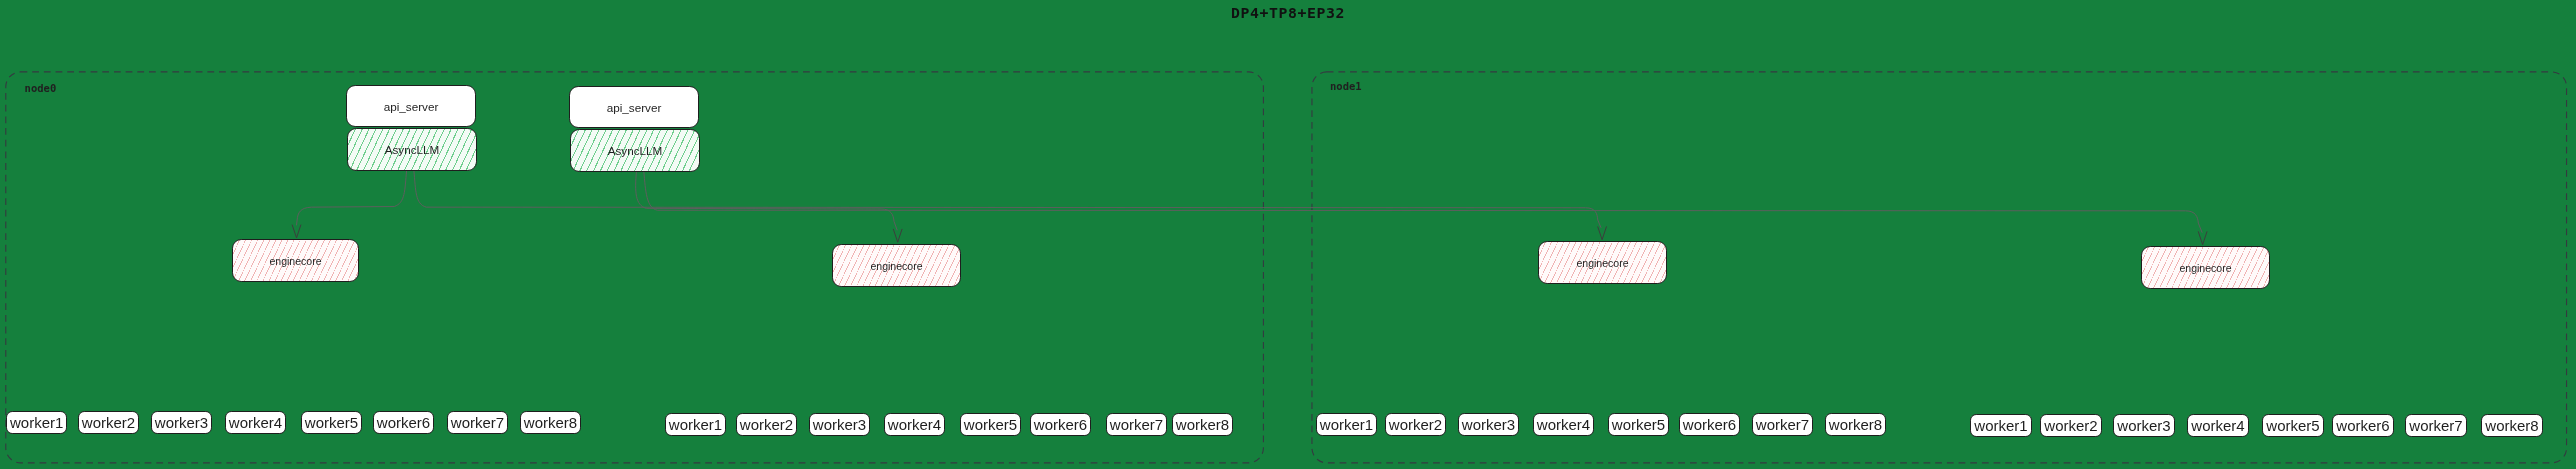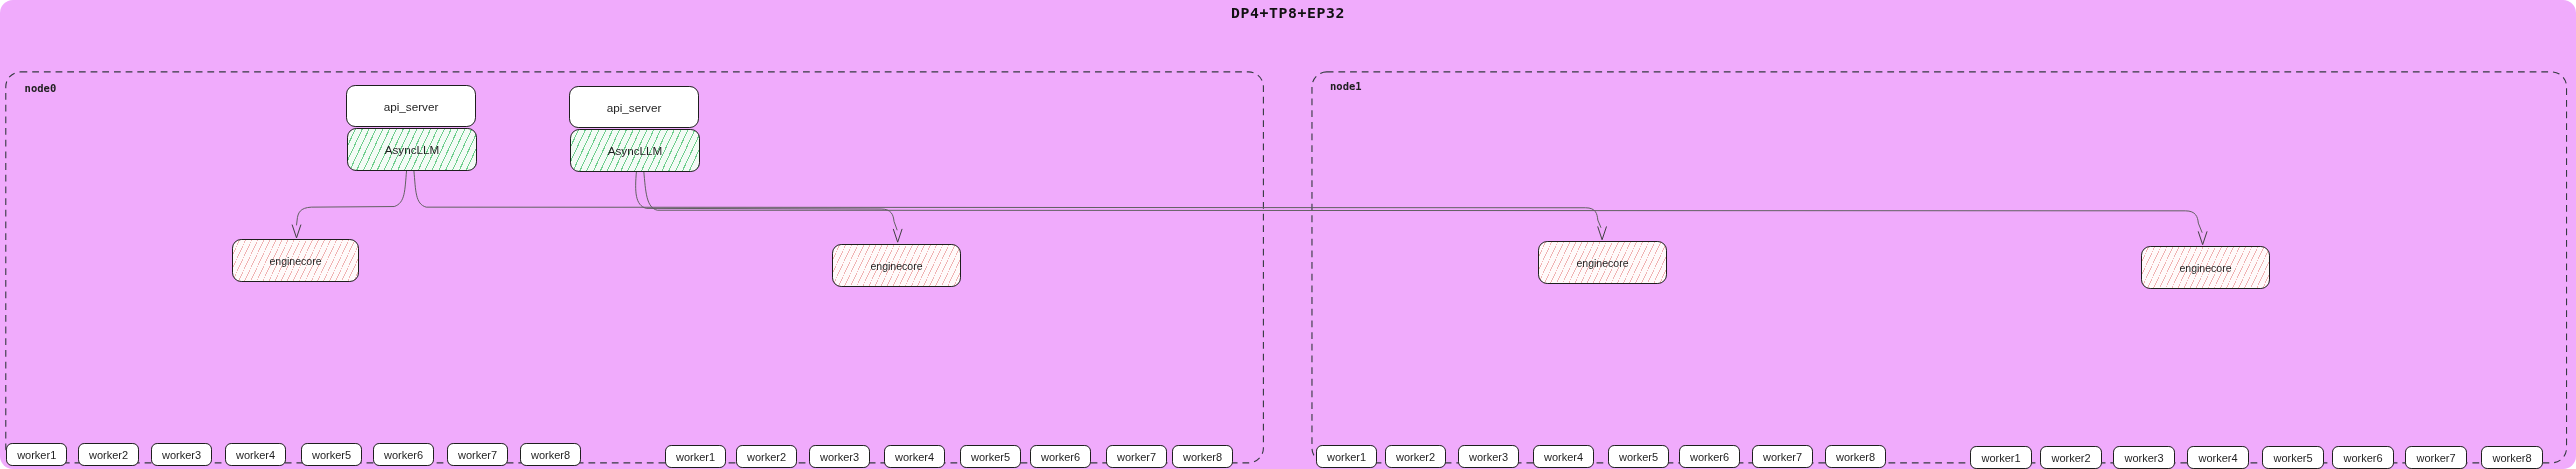--- a/index.html
+++ b/index.html
@@ -1,32 +1,32 @@
 <!DOCTYPE html>
 <html style="--box-border: #1e1e1e; --node-border: #343a40; --async-hatch: #6fce8e; --engine-hatch: #f0b3b3; --connector: #5e5e5e;font-size:9.8px"><head>
 <meta charset="utf-8">
 <style>
   html,body{margin:0;padding:0;background:#ffffff;}
-  #canvas{position:relative;width:2576px;height:469px;background:#f0abfc;overflow:hidden;
-          font-family:"Liberation Sans",sans-serif;color:#1e1e1e;border-radius:13px;}
+  #canvas{position:relative;width:2576px;height:469px;background:#15803d;overflow:hidden;
+          font-family:"Liberation Sans",sans-serif;color:#1e1e1e;}
   .title{position:absolute;left:0;top:3.7px;width:100%;text-align:center;
          font-family:"DejaVu Sans Mono",monospace;font-size:14.8px;font-weight:bold;
          letter-spacing:0.6px;color:#111;}
   .nodelabel{position:absolute;font-family:"DejaVu Sans Mono",monospace;
              font-size:10.5px;font-weight:bold;color:#202020;text-align:center;}
   .box{position:absolute;box-sizing:border-box;border:1.4px solid var(--box-border,#1e1e1e);
        border-radius:9.2px;background:#ffffff;display:flex;align-items:center;justify-content:center;
        color:#1e1e1e;}
   .lg{font-size:11.7px;}
   .md{font-size:10.5px;}
   .hatch-green{background-color:#f3fbf5;
        background-image:repeating-linear-gradient(115deg,var(--async-hatch,#6fce8e) 0 1px,transparent 1px 6.2px);}
   .hatch-red{background-color:#fffafa;
        background-image:repeating-linear-gradient(115deg,var(--engine-hatch,#f0b3b3) 0 0.8px,transparent 0.8px 5.5px);}
-  .worker{font-size:11px;border-radius:6.2px;border-width:1.2px;margin-top:32px;}
+  .worker{font-size:15px;border-radius:6.2px;border-width:1.2px;}
   svg#wires{position:absolute;left:0;top:0;}
   .noderect{fill:none;stroke:var(--node-border,#343a40);stroke-width:1.8;stroke-dasharray:11 8;}
   .edge{fill:none;stroke:var(--connector,#5e5e5e);stroke-width:1.6;stroke-linecap:round;}
   .arrowhead{fill:none;stroke:#3c3c3c;stroke-width:1.6;stroke-linecap:round;stroke-linejoin:round;}
 </style>
 </head>
 <body>
 
 <div id="canvas">
 

